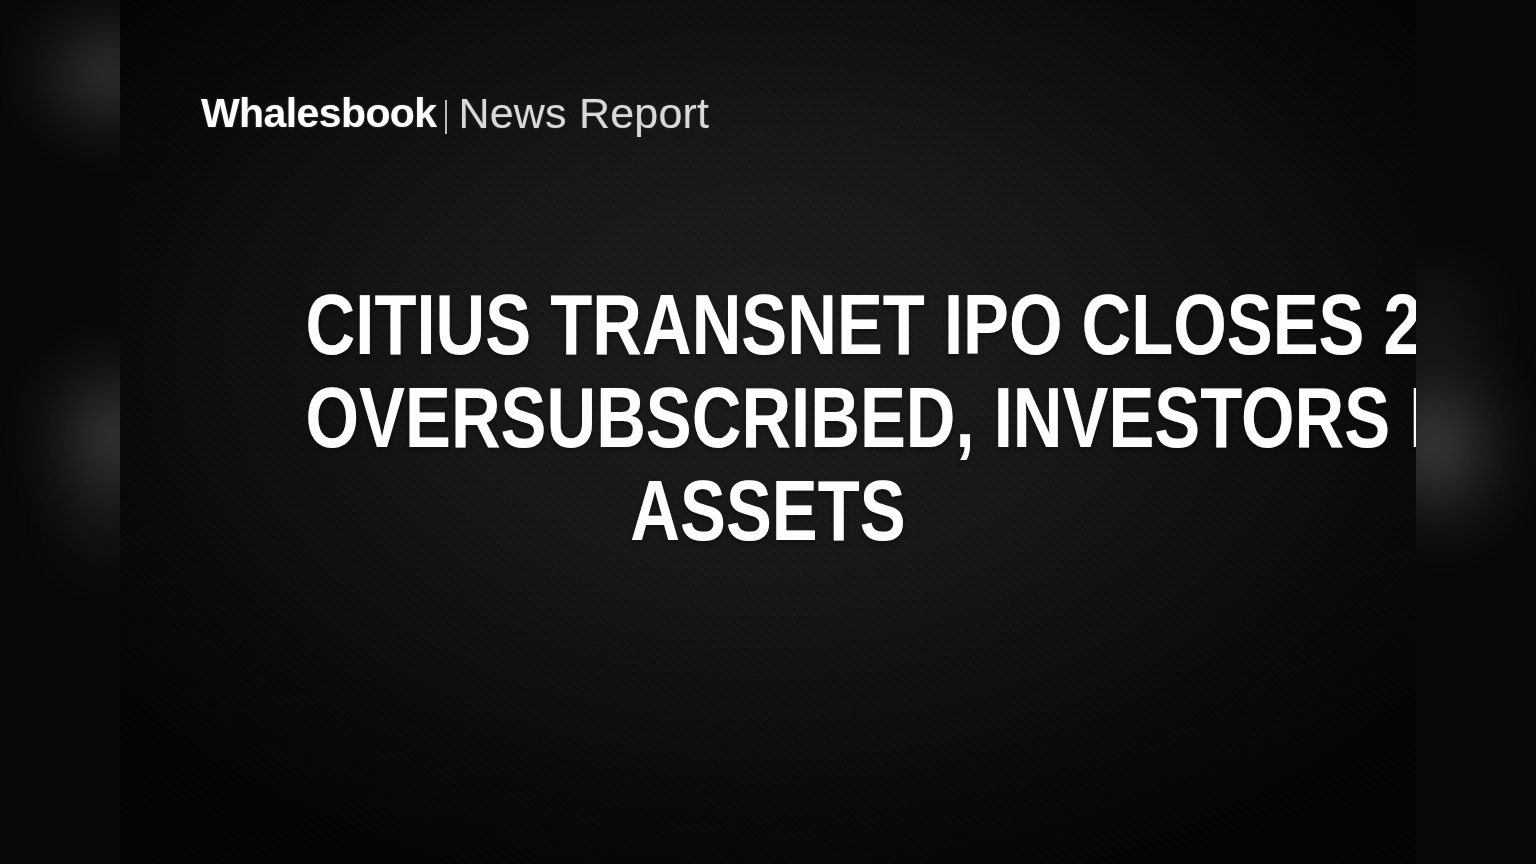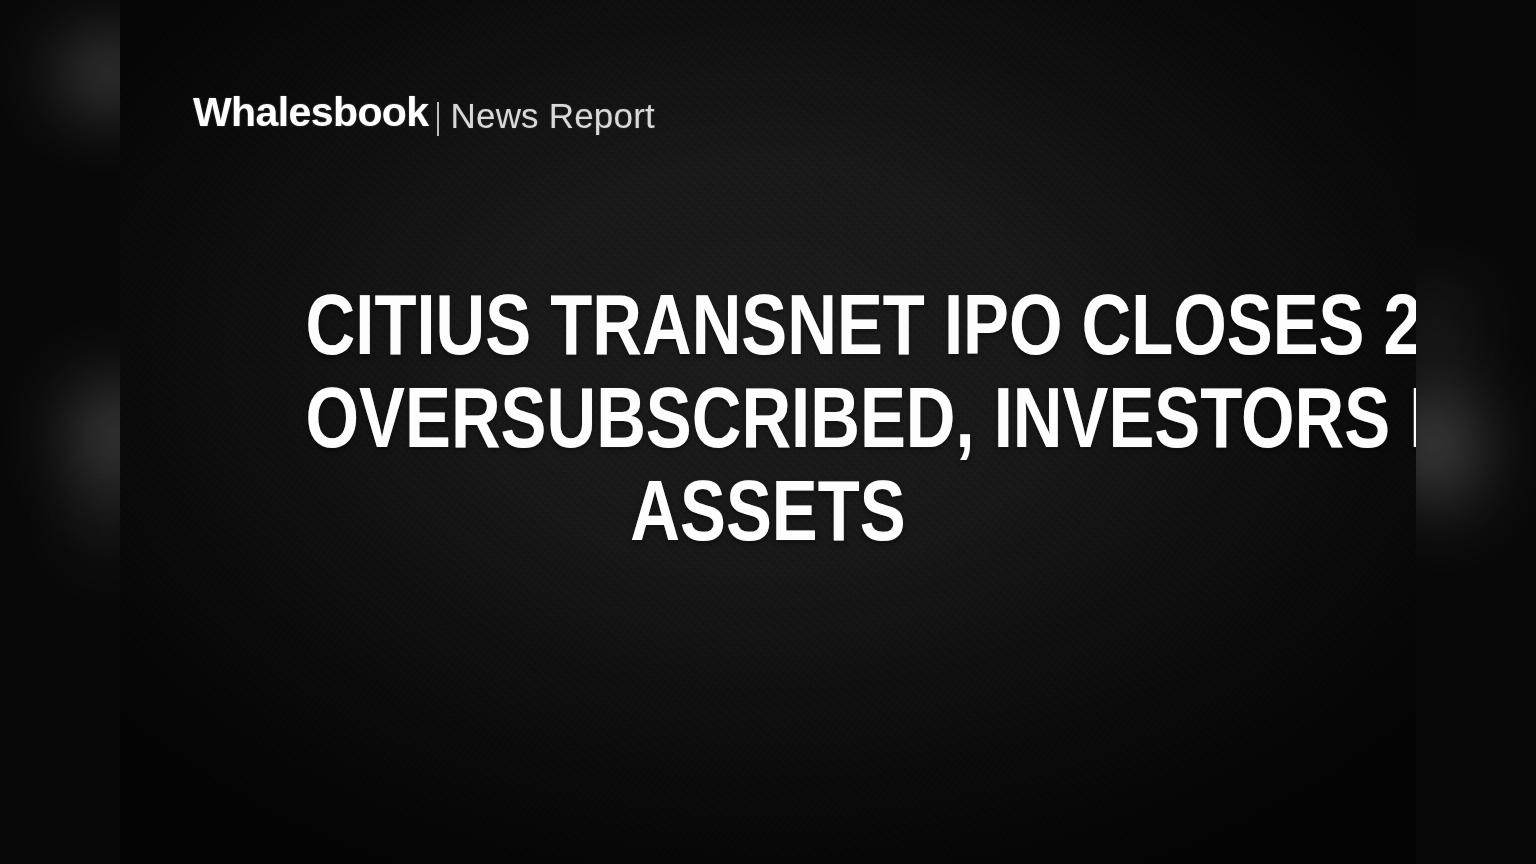--- a/index.html
+++ b/index.html
@@ -143,24 +143,24 @@
     background:
       radial-gradient(ellipse 830px 560px at 50% 42%,
         rgba(0,0,0,0) 36%,
         rgba(0,0,0,.30) 70%,
         rgba(0,0,0,.66) 100%);
   }
 
   
   .brand {
     position: absolute;
-    left: 73px;
+    left: 81px;
     top: 92px;
     display: flex;
-    align-items: flex-end;
+    align-items: center;
     white-space: nowrap;
   }
   .brand-name {
     font-family: "Liberation Sans", sans-serif;
     font-weight: 700;
     font-size: 41px;
     line-height: 1;
     letter-spacing: -0.6px;
     color: #ffffff;
     text-shadow: 0 0 2px rgba(255,255,255,.30);
@@ -170,21 +170,21 @@
     width: 2px;
     height: 34px;
     margin: 0 11px 0 9px;
     background: #cfcfcf;
     transform: translateY(3px);
     opacity: .9;
   }
   .brand-section {
     font-family: "Liberation Sans", sans-serif;
     font-weight: 400;
-    font-size: 35px;
+    font-size: 43px;
     line-height: 1;
     letter-spacing: .2px;
     color: #d9d9d9;
     text-shadow: 0 0 2px rgba(255,255,255,.18);
   }
 
   
   .headline {
     position: absolute;
     left: 0;

